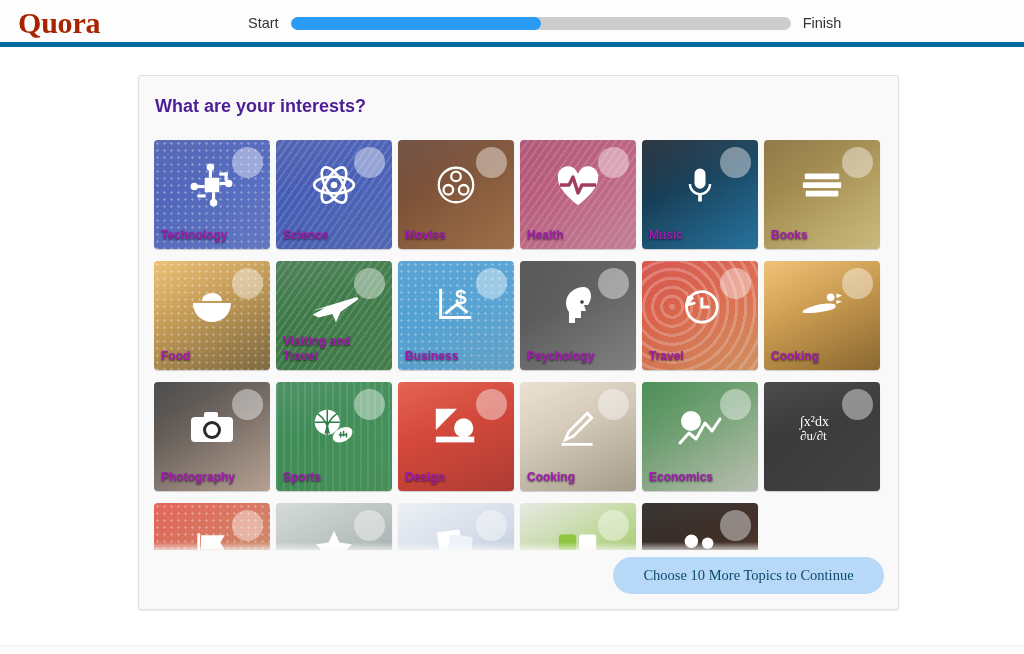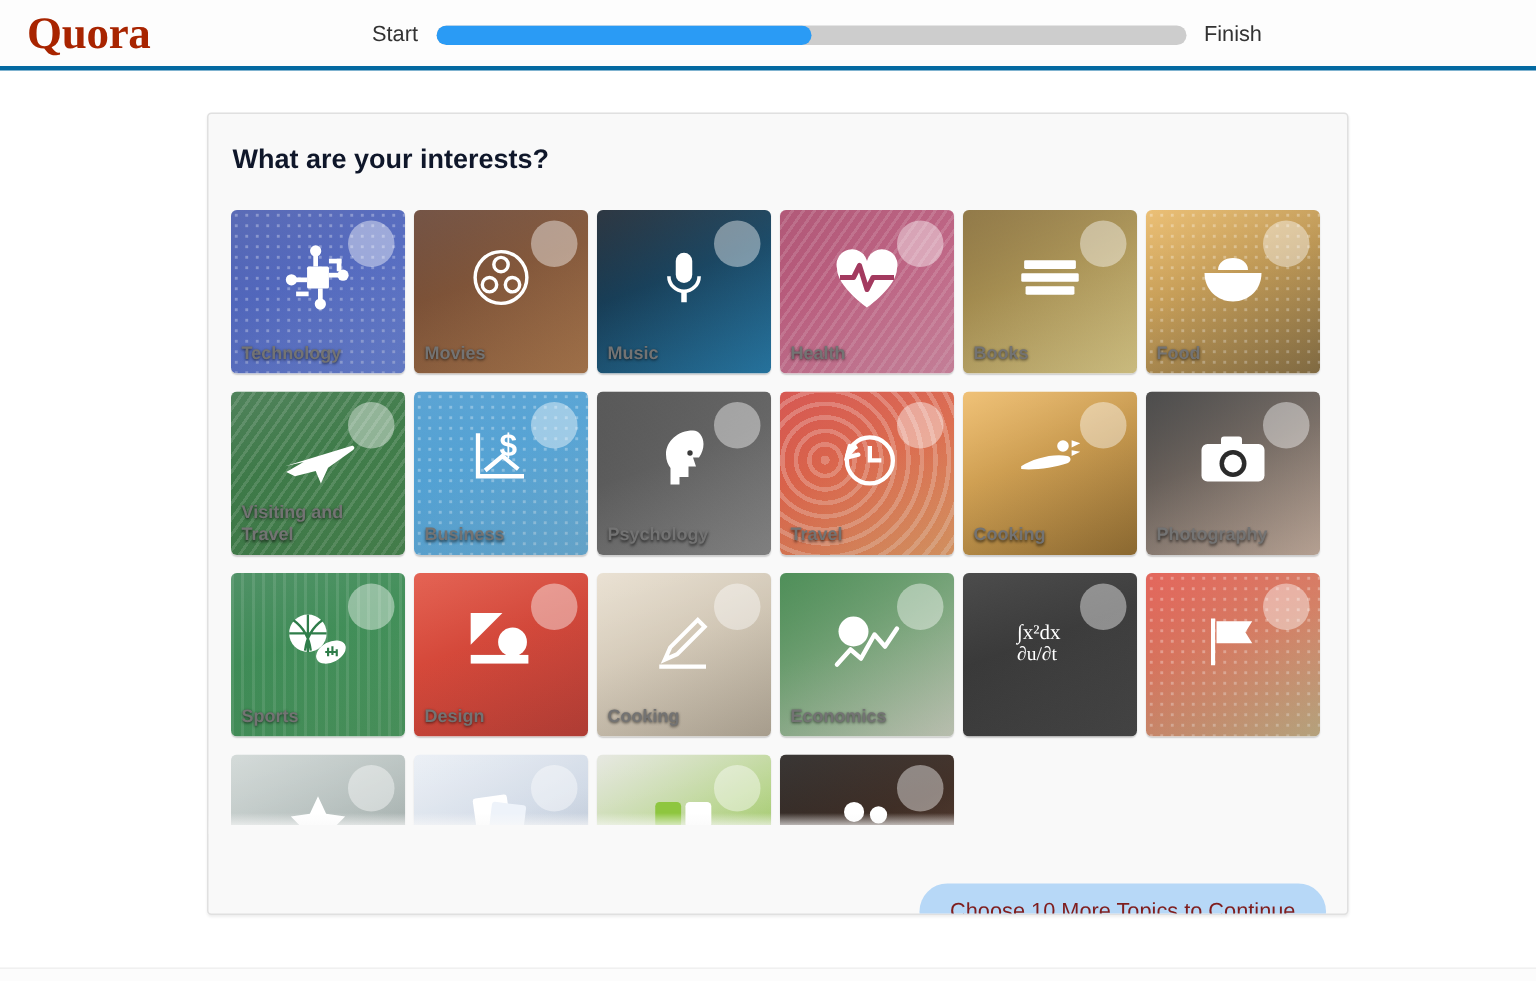--- a/index.html
+++ b/index.html
@@ -11,21 +11,21 @@
     font-family: "Liberation Sans", sans-serif;
     overflow: hidden;
   }
   #app { position: relative; width: 1024px; height: 654px; background: #fff; }
 
   
   .header {
     position: absolute; left: 0; top: 0;
     width: 1024px; height: 47px;
     background: #fdfdfd;
-    border-bottom: 3px solid #0369a1;
+    border-bottom: 5px solid #0369a1;
   }
   .logo {
     position: absolute; left: 18px; top: 6px;
     font-family: "Liberation Serif", serif;
     font-size: 30px; font-weight: bold;
     color: #a82400;
     letter-spacing: -0.2px;
   }
   .progress-wrap {
     position: absolute; left: 248px; top: 13px;
@@ -52,21 +52,21 @@
     position: absolute; left: 138px; top: 75px;
     width: 761px; height: 535px;
     background: #f9f9f9;
     border: 1px solid #e0e0e0;
     border-radius: 3px;
     box-shadow: 0 1px 2px rgba(0,0,0,0.07);
     overflow: hidden;
   }
   .card-title {
     position: absolute; left: 16px; top: 20px;
-    font-size: 18px; font-weight: bold; color: #0f172a;
+    font-size: 18px; font-weight: bold; color: #4c1d95;
   }
 
   
   .grid-clip {
     position: absolute; left: 15px; top: 64px;
     width: 731px; height: 410px;
     overflow: hidden;
   }
   .grid {
     display: grid;
@@ -94,21 +94,21 @@
   }
   .tile .icon {
     position: absolute; left: 0; right: 0; top: 16px;
     height: 58px;
     display: flex; align-items: center; justify-content: center;
     color: #fff;
   }
   .tile .icon svg { display: block; }
   .tile .label {
     position: absolute; left: 7px; bottom: 6px; right: 6px;
-    color: #737373; font-size: 12px; font-weight: bold;
+    color: #a21caf; font-size: 12px; font-weight: bold;
     line-height: 15px;
     text-shadow: 0 1px 2px rgba(0,0,0,0.65);
   }
   .tile.two-line .label { bottom: 6px; }
 
   
   .dotpat {
     position: absolute; inset: 0;
     background-image: radial-gradient(rgba(255,255,255,0.30) 1.1px, transparent 1.2px);
     background-size: 7px 7px;
@@ -124,25 +124,24 @@
   .ringpat {
     position: absolute; inset: -30%;
     background-image: repeating-radial-gradient(circle at 35% 45%, rgba(255,255,255,0.22) 0 3px, transparent 3px 9px);
   }
 
   
   .continue-btn {
     position: absolute; left: 474px; top: 481px;
     width: 271px; height: 37px;
     background: #b7d8f7;
-    color: #7f1d1d;
+    color: #0c4a6e;
     border: none; border-radius: 19px;
-    font-size: 14.5px; font-family: Liberation Sans, sans-serif;
+    font-size: 14.5px; font-family: Liberation Serif, serif;
     cursor: default;
-    margin-top: 32px;
   }
   .fade-strip {
     position: absolute; left: 0; right: 0; top: 466px; height: 14px;
     background: linear-gradient(to bottom, rgba(249,249,249,0) 0%, #f9f9f9 85%);
     pointer-events: none;
   }
   .page-foot {
     position: absolute; left: 0; top: 645px;
     width: 1024px; height: 9px;
     background: #fcfcfc;
@@ -187,58 +186,73 @@
                 <circle cx="25.5" cy="41" r="3.6"></circle>
                 <rect x="31" y="12" width="8" height="3"></rect>
                 <rect x="36" y="12" width="3" height="8"></rect>
                 <rect x="10" y="33" width="8" height="3"></rect>
               </svg>
             </div>
             <div class="sel-circle"></div>
             <div class="label">Technology</div>
           </div>
           <div class="tile">
+            <div class="bg" style="background: linear-gradient(150deg, rgb(51, 73, 166) 0%, rgb(90, 115, 200) 100%);"></div>
+            <div class="stripepat"></div>
+            <div class="sheen"></div>
+            <div class="icon">
+              <svg width="50" height="50" viewBox="0 0 48 48" fill="none" stroke="#fff" stroke-width="2.6">
+                <ellipse cx="24" cy="24" rx="19" ry="8"></ellipse>
+                <ellipse cx="24" cy="24" rx="19" ry="8" transform="rotate(60 24 24)"></ellipse>
+                <ellipse cx="24" cy="24" rx="19" ry="8" transform="rotate(120 24 24)"></ellipse>
+                <circle cx="24" cy="24" r="3.2" fill="#fff" stroke="none"></circle>
+              </svg>
+            </div>
+            <div class="sel-circle"></div>
+            <div class="label">Science</div>
+          </div>
+          <div class="tile">
             <div class="bg" style="background: linear-gradient(150deg, rgb(90, 52, 35) 0%, rgb(176, 124, 80) 100%);"></div>
             <div class="sheen"></div>
             <div class="icon">
               <svg width="46" height="46" viewBox="0 0 48 48" fill="none" stroke="#fff" stroke-width="2.4">
                 <circle cx="24" cy="24" r="18"></circle>
                 <circle cx="24" cy="15" r="5"></circle>
                 <circle cx="32" cy="29" r="5"></circle>
                 <circle cx="16" cy="29" r="5"></circle>
               </svg>
             </div>
             <div class="sel-circle"></div>
             <div class="label">Movies</div>
           </div>
           <div class="tile">
+            <div class="bg" style="background: linear-gradient(150deg, rgb(163, 58, 95) 0%, rgb(217, 141, 168) 100%);"></div>
+            <div class="stripepat"></div>
+            <div class="sheen"></div>
+            <div class="icon">
+              <svg width="48" height="44" viewBox="0 0 48 44" fill="#fff">
+                <path d="M24 42S4 28 4 16A10 10 0 0 1 24 11 10 10 0 0 1 44 16c0 12-20 26-20 26z"></path>
+                <path d="M6 22h9l4-8 5 16 4-8h14" fill="none" stroke="#a33a5f" stroke-width="3.4" stroke-linejoin="round"></path>
+              </svg>
+            </div>
+            <div class="sel-circle"></div>
+            <div class="label">Health</div>
+          </div>
+          <div class="tile">
             <div class="bg" style="background: linear-gradient(150deg, rgb(6, 18, 31) 0%, rgb(42, 127, 174) 100%);"></div>
             <div class="sheen"></div>
             <div class="icon">
               <svg width="44" height="44" viewBox="0 0 48 48" fill="#fff">
                 <rect x="18" y="6" width="12" height="22" rx="6"></rect>
                 <path d="M13 23a11 11 0 0 0 22 0" fill="none" stroke="#fff" stroke-width="2.6"></path>
                 <rect x="22" y="34" width="4" height="8"></rect>
               </svg>
             </div>
             <div class="sel-circle"></div>
             <div class="label">Music</div>
-          </div>
-          <div class="tile">
-            <div class="bg" style="background: linear-gradient(150deg, rgb(163, 58, 95) 0%, rgb(217, 141, 168) 100%);"></div>
-            <div class="stripepat"></div>
-            <div class="sheen"></div>
-            <div class="icon">
-              <svg width="48" height="44" viewBox="0 0 48 44" fill="#fff">
-                <path d="M24 42S4 28 4 16A10 10 0 0 1 24 11 10 10 0 0 1 44 16c0 12-20 26-20 26z"></path>
-                <path d="M6 22h9l4-8 5 16 4-8h14" fill="none" stroke="#a33a5f" stroke-width="3.4" stroke-linejoin="round"></path>
-              </svg>
-            </div>
-            <div class="sel-circle"></div>
-            <div class="label">Health</div>
           </div>
           <div class="tile">
             <div class="bg" style="background: linear-gradient(150deg, rgb(125, 97, 39) 0%, rgb(224, 207, 140) 100%);"></div>
             <div class="sheen"></div>
             <div class="icon">
               <svg width="46" height="40" viewBox="0 0 48 40" fill="#fff">
                 <rect x="6" y="8" width="36" height="6" rx="1"></rect>
                 <rect x="4" y="17" width="40" height="6" rx="1"></rect>
                 <rect x="7" y="26" width="34" height="6" rx="1"></rect>
               </svg>

